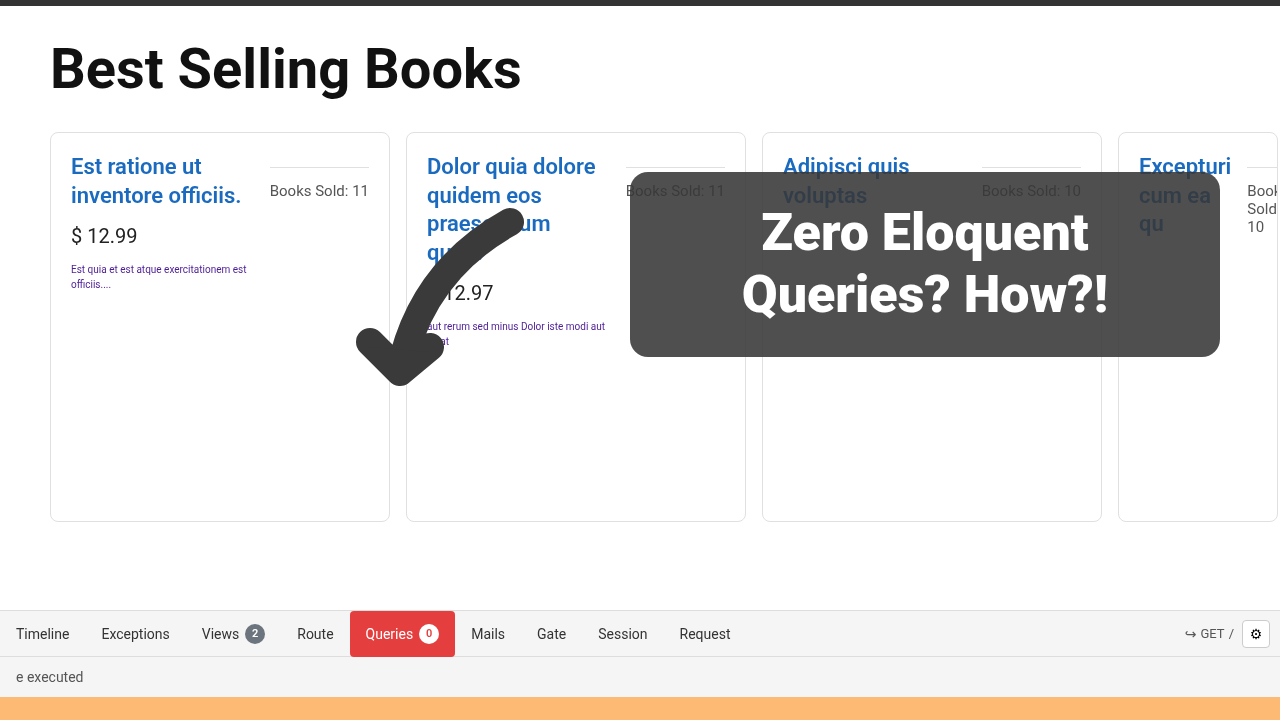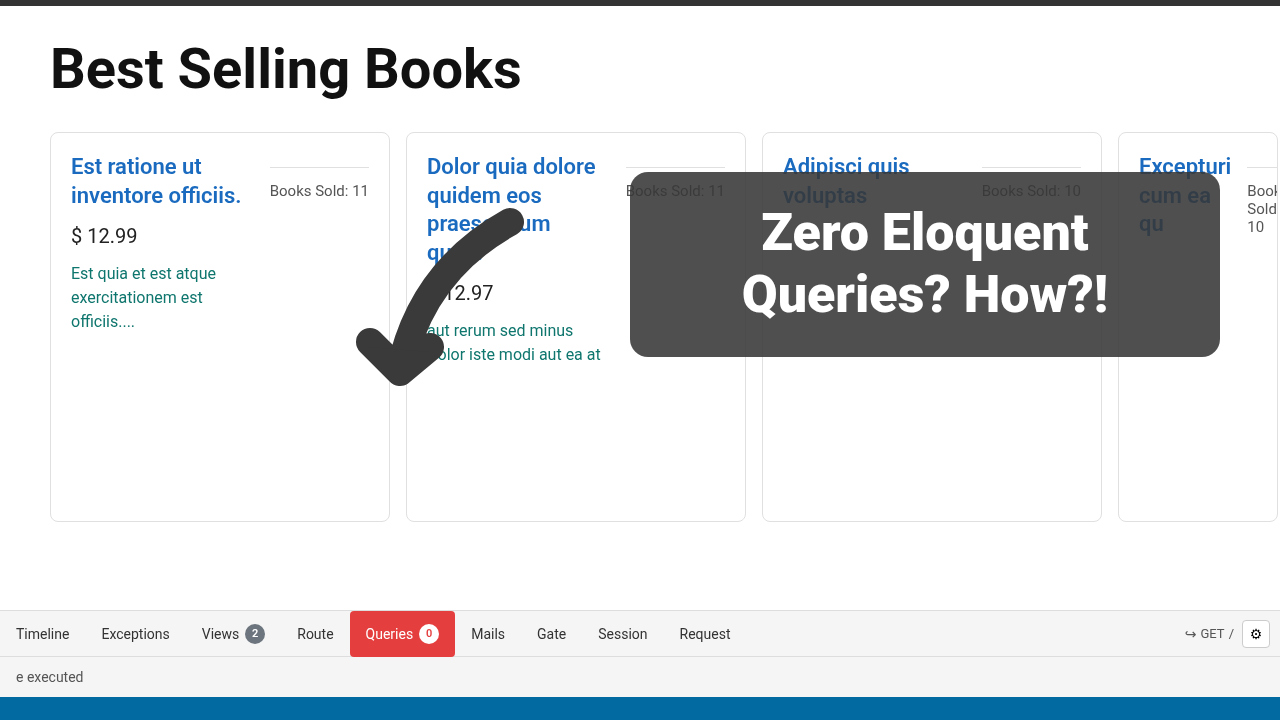--- a/index.html
+++ b/index.html
@@ -66,22 +66,22 @@
     }
 
     .book-price {
       font-size: 20px;
       color: #222;
       margin-bottom: 14px;
       font-weight: 400;
     }
 
     .book-description {
-      font-size: 16px;
-      color: #0f766e;
+      font-size: 10px;
+      color: #4c1d95;
       line-height: 1.5;
     }
 
     .book-footer {
       border-top: 1px solid #e0e0e0;
       padding-top: 14px;
       margin-top: 14px;
       font-size: 15px;
       color: #555;
       margin-left: 16px;
@@ -124,21 +124,21 @@
       text-align: center;
     }
 
     
     .bottom-toolbar {
       position: absolute;
       bottom: 0;
       left: 0;
       right: 0;
       height: 110px;
-      background: #0369a1;
+      background: #fdba74;
       border-top: 1px solid #ddd;
     }
 
     .toolbar-tabs {
       display: flex;
       align-items: center;
       padding: 0 0 0 0;
       height: 46px;
       border-bottom: 1px solid #ddd;
       background: #f5f5f5;

